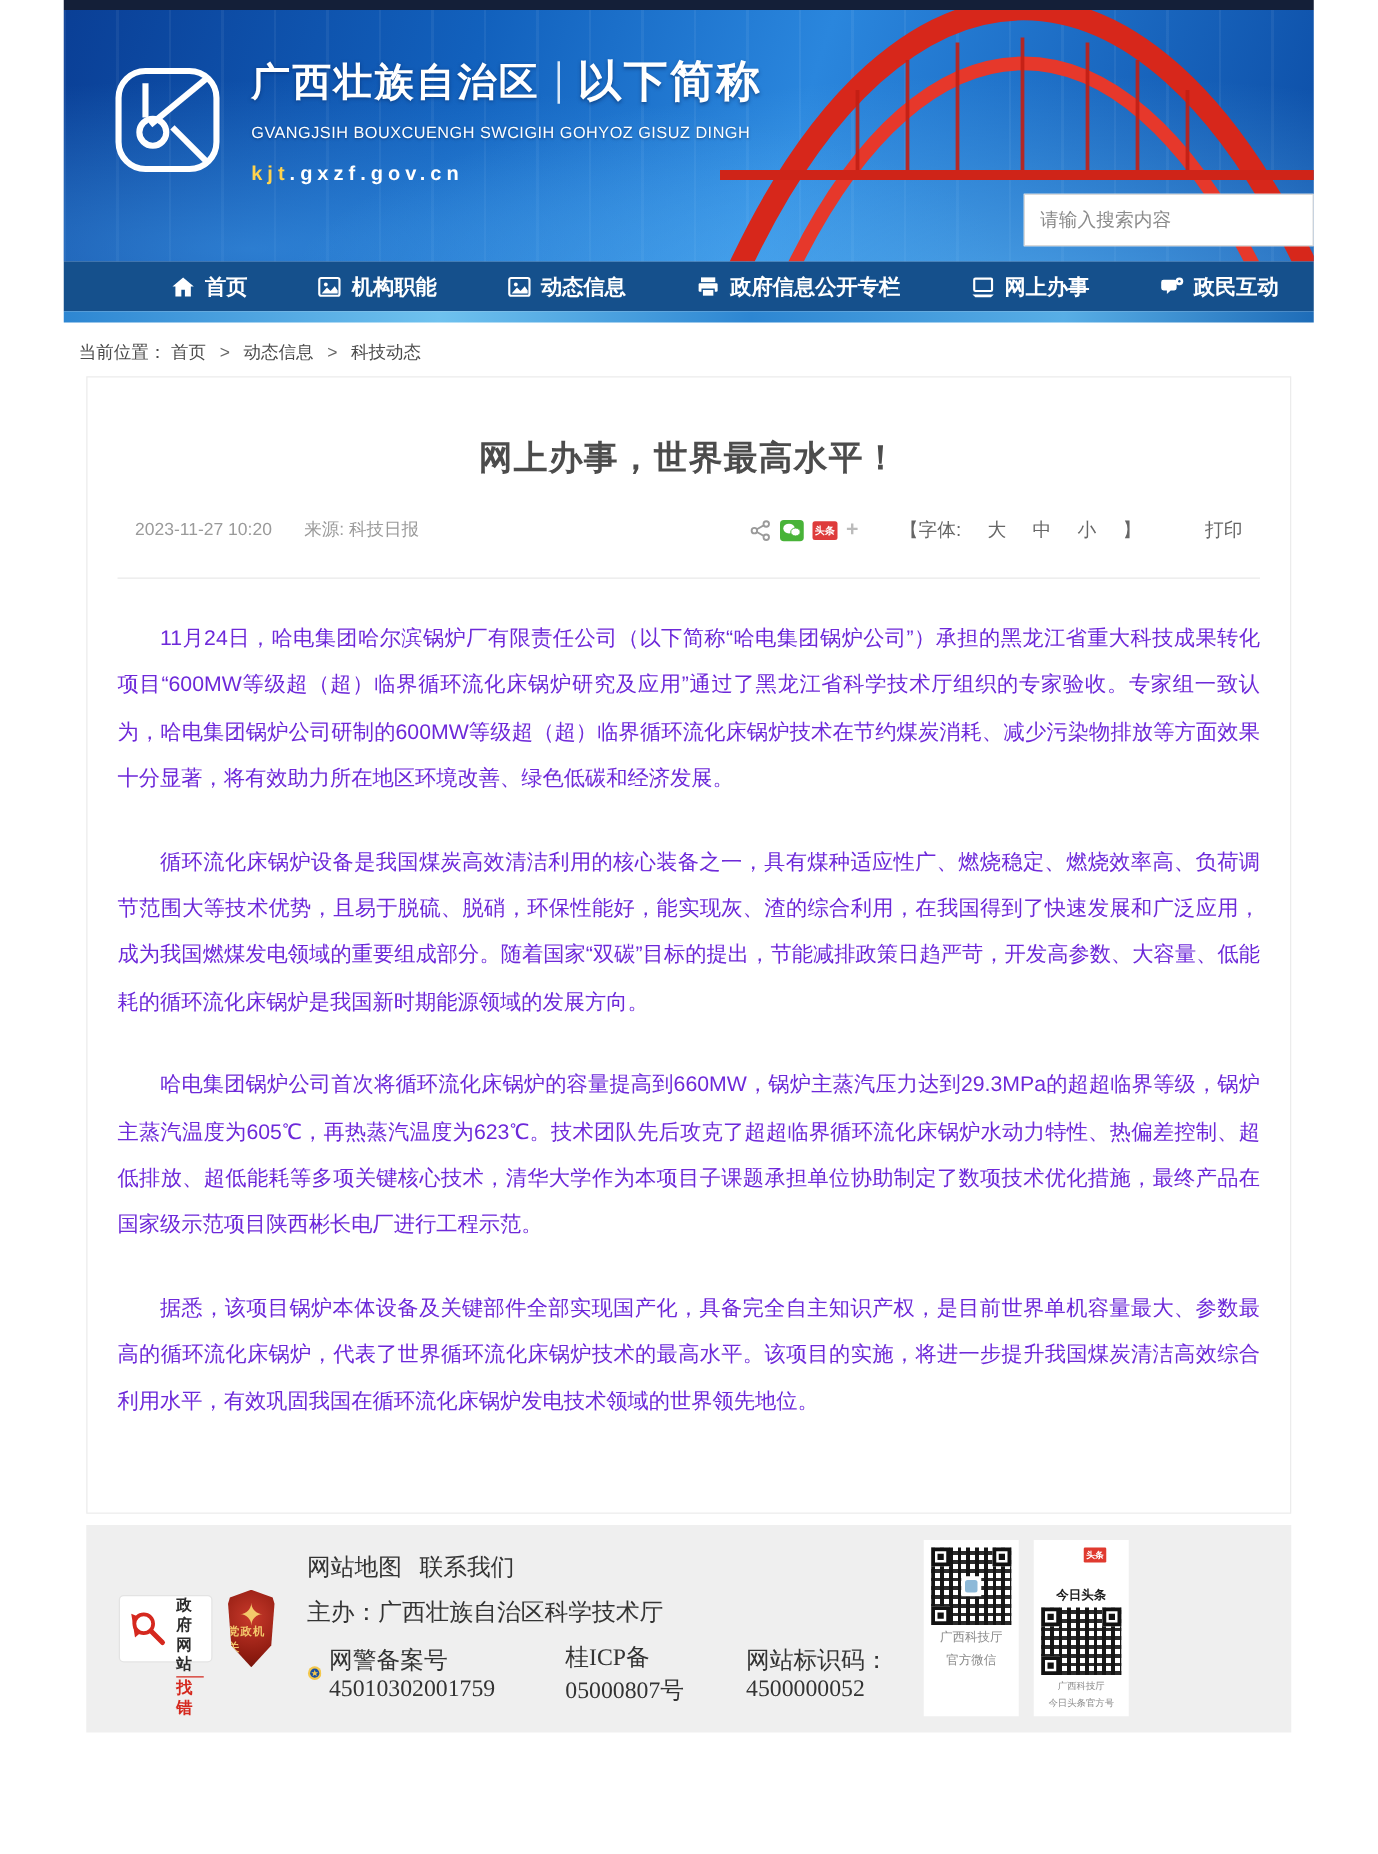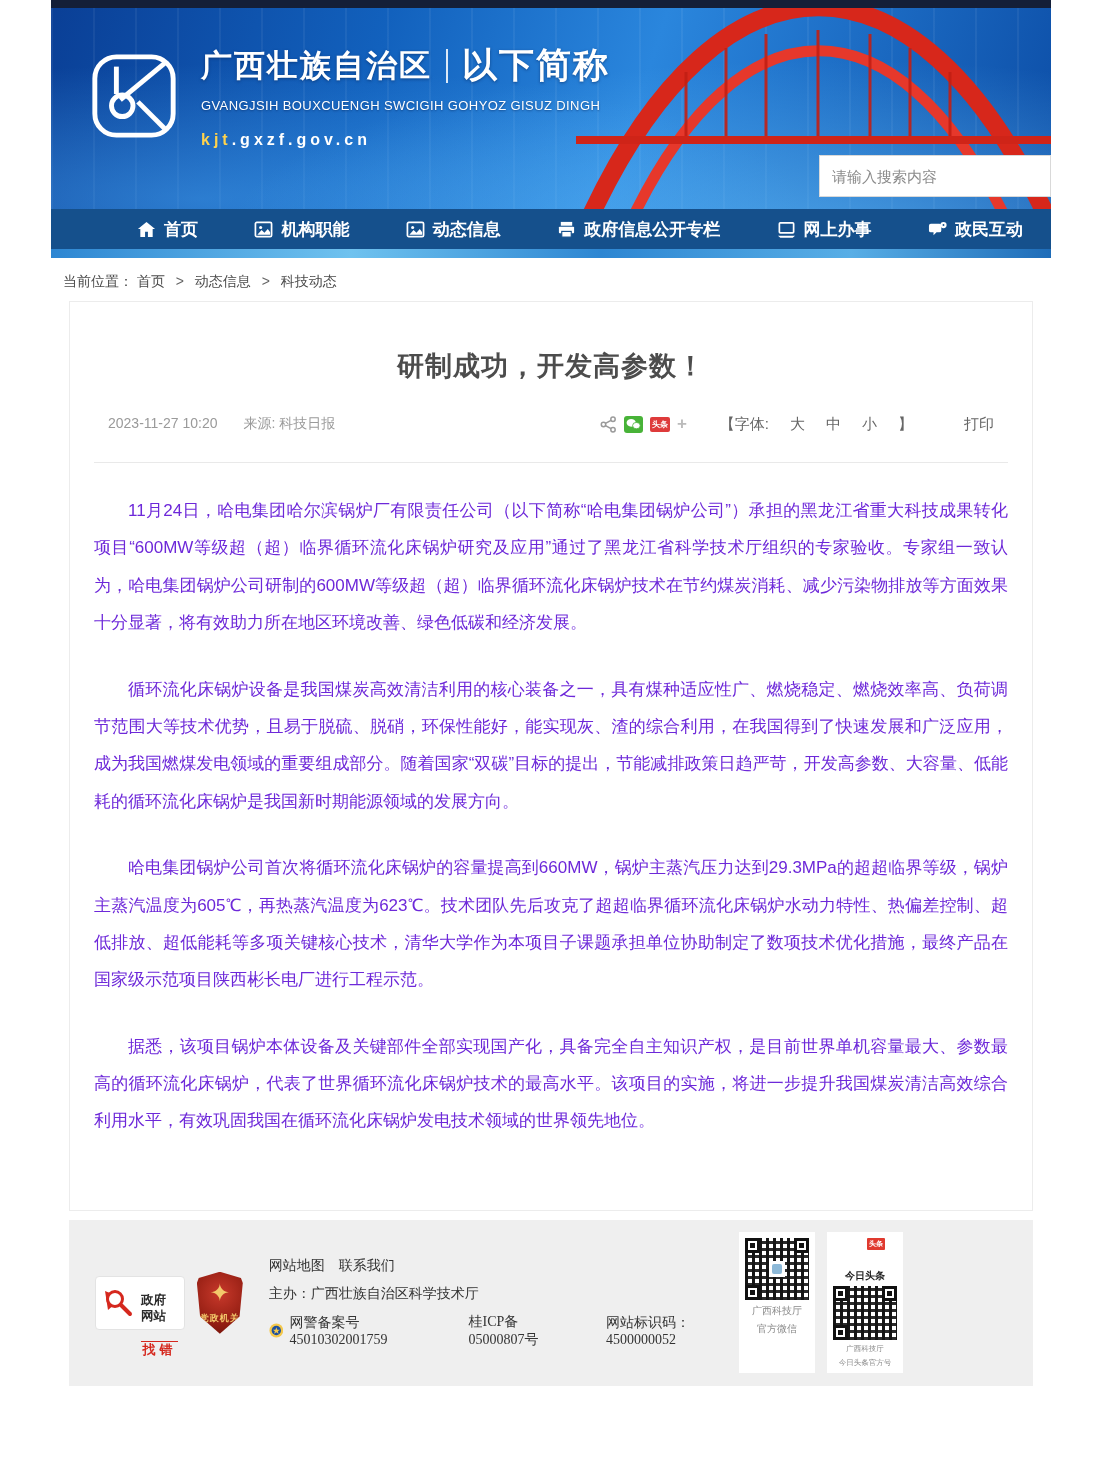--- a/index.html
+++ b/index.html
@@ -56,28 +56,28 @@
   .fontctl a { color:#666; text-decoration:none; cursor:pointer; }
   .print { color:#666; font-size:15px; margin-left:44px; text-decoration:none; cursor:pointer; }
   .article p { margin-top:29px; font-size:17px; color:#6d28d9; line-height:2.2; text-indent:2em; text-align:justify; }
 
   
   .footer { margin:9px 18px 0; height:166px; background:#efefef; display:flex; align-items:center; padding:0 26px; }
   .badge-finderr { width:100px; height:54px; background:#fff; border:1px solid #e3e3e3; border-radius:4px;
     display:flex; align-items:center; gap:5px; padding:4px 6px; cursor:pointer; }
   .badge-finderr svg { width:34px; height:34px; flex:none; }
   .bf-txt { display:flex; flex-direction:column; align-items:center; line-height:1.25; }
-  .bf-top { font-size:12.5px; color:#2b2b2b; font-weight:bold; border-bottom:1px solid #d5281e; padding-bottom:17px;margin-top:46px; }
+  .bf-top { font-size:12.5px; color:#2b2b2b; font-weight:bold; border-bottom:1px solid #d5281e; padding-bottom:1px;margin-top:46px; }
   .bf-bot { font-size:13px; color:#d5281e; font-weight:bold; letter-spacing:4px; }
   .badge-shield { width:52px; height:62px; margin-left:12px; position:relative; cursor:pointer;
     clip-path:polygon(50% 0, 96% 10%, 100% 18%, 93% 72%, 50% 100%, 7% 72%, 0 18%, 4% 10%);
     background:radial-gradient(circle at 50% 35%, #c8392b, #8e1b10 70%, #6d120a); display:flex; flex-direction:column; align-items:center; justify-content:flex-end; }
   .badge-shield .emblem { position:absolute; top:9px; left:50%; transform:translateX(-50%); color:#f3c96b; font-size:24px; line-height:1; }
   .badge-shield .ptxt { color:#f3c96b; font-size:9px; font-weight:bold; margin-bottom:9px; letter-spacing:1px; }
-  .ftext { margin-left:26px; display:flex; flex-direction:column; gap:10px; font-family:"Liberation Serif", serif; font-size:14px; color:#333; }
+  .ftext { margin-left:26px; display:flex; flex-direction:column; gap:10px; font-family:"Liberation Serif", serif; font-size:19px; color:#333; }
   .ftext a { color:#333; text-decoration:none; cursor:pointer; }
   .flinks { display:flex; gap:14px; }
   .frow { display:flex; align-items:center; }
   .frow .gap { margin-left:34px; }
   .police-ico { width:17px; height:17px; margin-right:6px; }
   .fspacer { flex:1; }
   .qrgroup { display:flex; gap:12px; margin-right:104px; }
   .qrbox { width:76px; background:#fff; padding:6px 6px 5px; display:flex; flex-direction:column; align-items:center; }
   .qrhead { display:flex; align-items:flex-end; gap:19px; margin-bottom:3px;flex-direction:column; }
   .qrhead .tlogo { background:#e03a2f; color:#fff; font-size:7px; font-weight:bold; padding:1px 2px; border-radius:1px; }
@@ -190,21 +190,21 @@
   <div class="breadcrumb">
     <span>当前位置：</span>
     <a>首页</a>
     <span class="sep">&gt;</span>
     <a>动态信息</a>
     <span class="sep">&gt;</span>
     <a>科技动态</a>
   </div>
 
   <div class="article">
-    <h1>研制成功，开发高参数！</h1>
+    <h1>网上办事，世界最高水平！</h1>
     <div class="meta">
       <div class="meta-left">
         <span>2023-11-27 10:20</span>
         <span>来源: 科技日报</span>
       </div>
       <div class="meta-right">
         <svg class="icon-share" viewBox="0 0 17 17">
           <circle cx="3.5" cy="8.5" r="2.2" fill="none" stroke="#9a9a9a" stroke-width="1.5"></circle>
           <circle cx="13" cy="3.2" r="2.2" fill="none" stroke="#9a9a9a" stroke-width="1.5"></circle>
           <circle cx="13" cy="13.8" r="2.2" fill="none" stroke="#9a9a9a" stroke-width="1.5"></circle>

